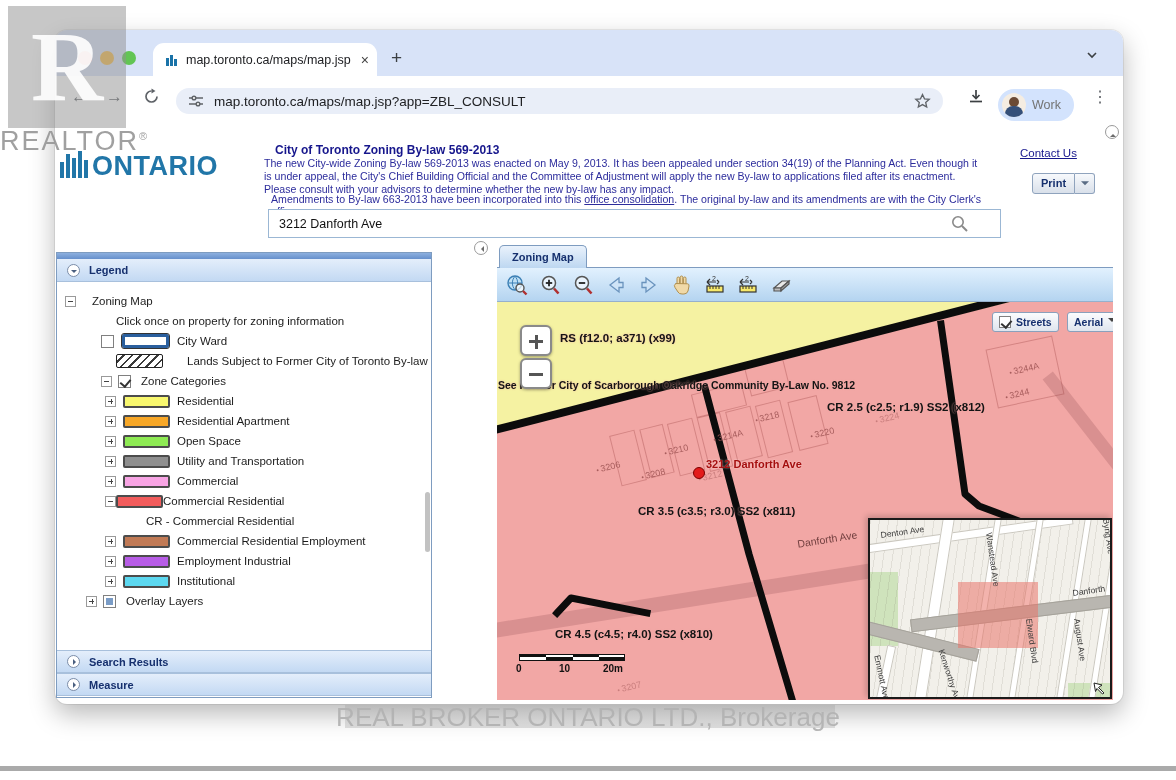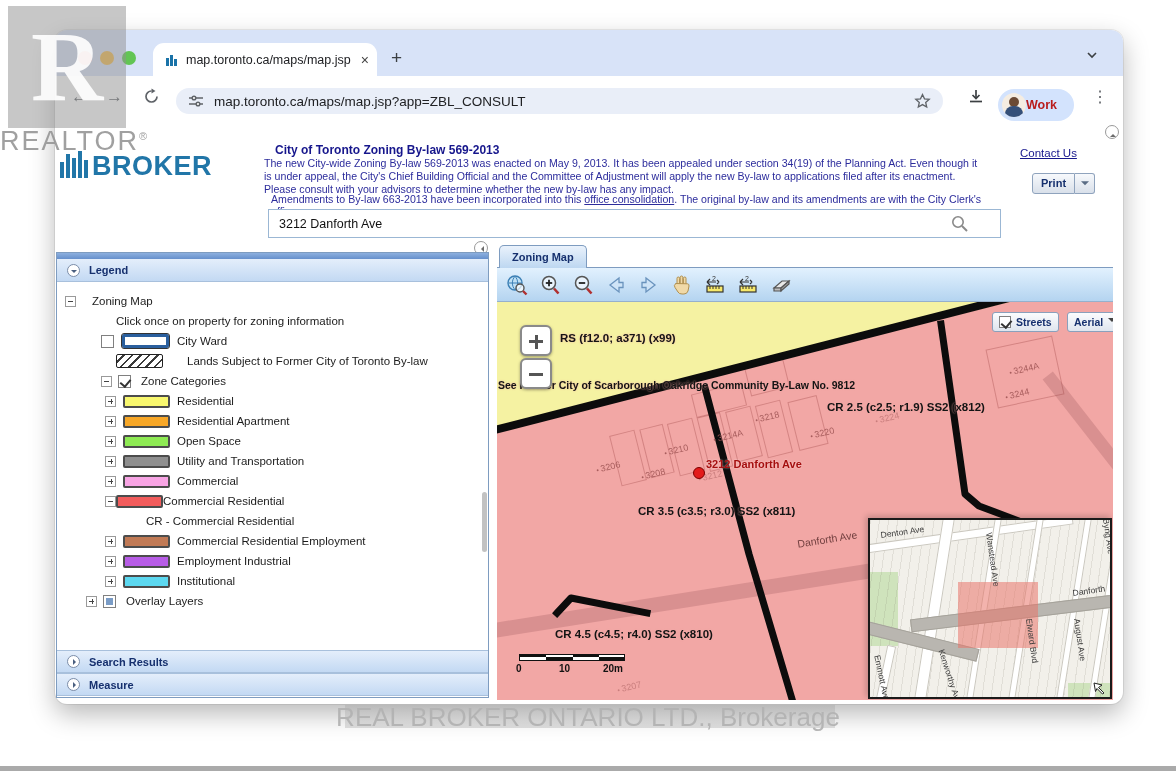--- a/index.html
+++ b/index.html
@@ -18,21 +18,21 @@
   #tab .close { color:#444; font-size:14px; margin-left:6px; cursor:default; }
   #newtab { position:absolute; left:336px; top:17px; font-size:19px; color:#3c4043; }
   #tabchev { position:absolute; right:22px; top:16px; width:18px; height:18px; color:#3c4043; }
   #toolbar { position:absolute; left:0; top:46px; width:100%; height:46px; background:#fff; }
   .navic { position:absolute; top:11px; font-size:17px; color:#5f6368; }
   #omnibox { position:absolute; left:121px; top:12px; width:767px; height:26px; background:#e9eef8; border-radius:17px;
     display:flex; align-items:center; padding:0 12px; }
   #omnibox .url { font-size:13.5px; color:#202124; margin-left:10px; flex:1; }
   #profile { position:absolute; left:943px; top:13px; width:76px; height:32px; background:#d3e3fd; border-radius:16px;
     display:flex; align-items:center; padding:0 10px 0 4px; }
-  #profile .name { font-size:12.5px; color:#b91c1c; margin-left:0;font-weight:bold; }
+  #profile .name { font-size:12.5px; color:#737373; margin-left:6px; }
   .avatar { width:24px; height:24px; border-radius:50%; background:#f5ede2; overflow:hidden; position:relative; }
   .avatar::before { content:""; position:absolute; left:7px; top:4px; width:10px; height:10px; border-radius:50%; background:#6b4a35; }
   .avatar::after { content:""; position:absolute; left:3px; top:13px; width:18px; height:12px; border-radius:8px 8px 0 0; background:#35507a; }
 
   
   .hdr-title { position:absolute; left:275px; top:143px; font-size:12px; font-weight:bold; color:#16168c; }
   .hdr-body  { position:absolute; left:264px; top:157px; width:717px; font-size:10.6px; line-height:13px; color:#2c2c9c; }
   .hdr-amend { position:absolute; left:271px; top:193px; width:717px; font-size:10.6px; color:#2c2c9c; }
   .hdr-amend a { color:#2c2c9c; text-decoration:underline; }
   #contact { position:absolute; left:1020px; top:147px; font-size:11.5px; color:#16168c; text-decoration:underline; }
@@ -48,21 +48,21 @@
   #collapse-left::after { top:4px; left:3px; border:3px solid transparent; border-right-color:#6c6c6c; }
 
   #searchbox { position:absolute; left:268px; top:209px; width:733px; height:29px; border:1px solid #9bb7d4; background:#fff;
     font-size:12.5px; color:#111; padding:0 34px 0 10px; font-family:"Liberation Sans",sans-serif; }
 
   
   #tlogo { position:absolute; left:58px; top:146px; display:flex; align-items:flex-end; }
   #tlogo .word { font-size:27px; font-weight:bold; color:#2176a8; letter-spacing:.5px; line-height:1; }
 
   
-  #panel { position:absolute; left:56px; top:252px; width:433px; height:446px; border:1px solid #7e9cc0; background:#fff; }
+  #panel { position:absolute; left:56px; top:252px; width:376px; height:446px; border:1px solid #7e9cc0; background:#fff; }
   #panel .topstrip { height:6px; background:linear-gradient(#8db0df,#6690cc); }
   .acc-bar { height:23px; background:linear-gradient(#e4eefb,#c3d9f3); border-top:1px solid #a8c0dc; border-bottom:1px solid #a8c0dc;
     display:flex; align-items:center; padding-left:10px; }
   .acc-bar .lbl { font-size:11px; font-weight:bold; color:#16306e; margin-left:9px; }
   .cir { width:13px; height:13px; border-radius:50%; border:1px solid #7a8ca8; background:#fff; position:relative; }
   .cir.right::after { content:""; position:absolute; left:5px; top:3px; border:3px solid transparent; border-left-color:#4a5f80; }
   .cir.down::after  { content:""; position:absolute; left:3px; top:5px; border:3px solid transparent; border-top-color:#4a5f80; }
   #tree { position:relative; height:368px; background:#fff; overflow:hidden; padding-top:9px; }
   .trow { display:flex; align-items:center; height:20px; font-size:11.5px; color:#1c1c1c; }
   .exp { width:11px; height:11px; border:1px solid #9a9a9a; background:#fff; position:relative; flex:none; }
@@ -228,21 +228,21 @@
   <div id="tlogo">
     <svg width="34" height="34" viewBox="0 0 34 34">
         <g fill="#2176a8">
           <rect x="2" y="16" width="4" height="16"></rect>
           <rect x="8" y="8" width="4" height="24"></rect>
           <rect x="14" y="12" width="4" height="20"></rect>
           <rect x="20" y="5" width="4" height="27"></rect>
           <rect x="26" y="14" width="4" height="18"></rect>
         </g>
       </svg>
-    <span class="word">BROKER</span>
+    <span class="word">ONTARIO</span>
   </div>
 
   <div class="hdr-title">City of Toronto Zoning By-law 569-2013</div>
   <div class="hdr-body">The new City-wide Zoning By-law 569-2013 was enacted on May 9, 2013.  It has been appealed under section 34(19) of the Planning Act.  Even though it is under appeal, the City's Chief Building Official and the Committee of Adjustment will apply the new By-law to applications filed after its enactment.  Please consult with your advisors to determine whether the new by-law has any impact.</div>
   <div class="hdr-amend">
     <span>Amendments to By-law 663-2013 have been incorporated into this </span><a href="#">office consolidation</a><span>.  The original by-law and its amendments  are with the City Clerk's office.</span>
   </div>
   <a id="contact" href="#">Contact Us</a>
   <div id="printbtn">
     <span class="p1">Print</span>

